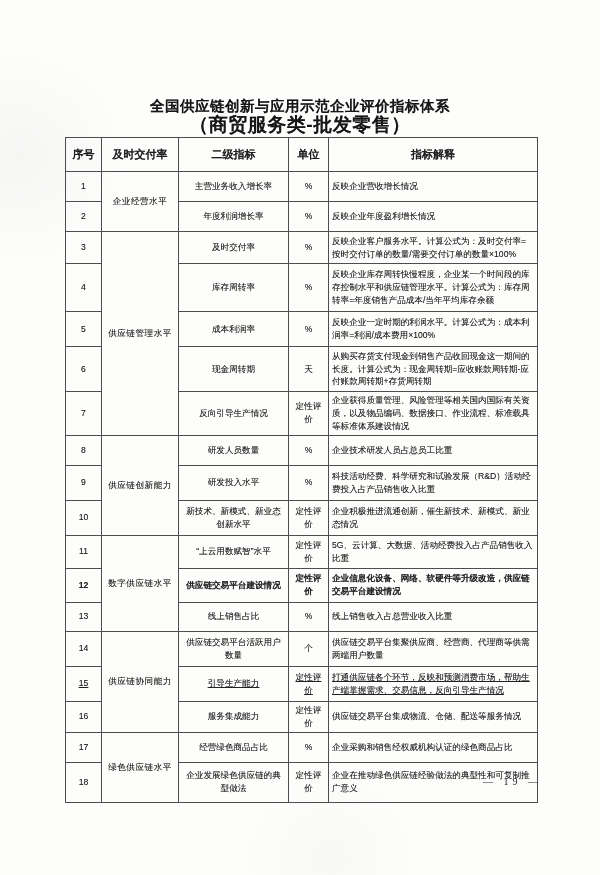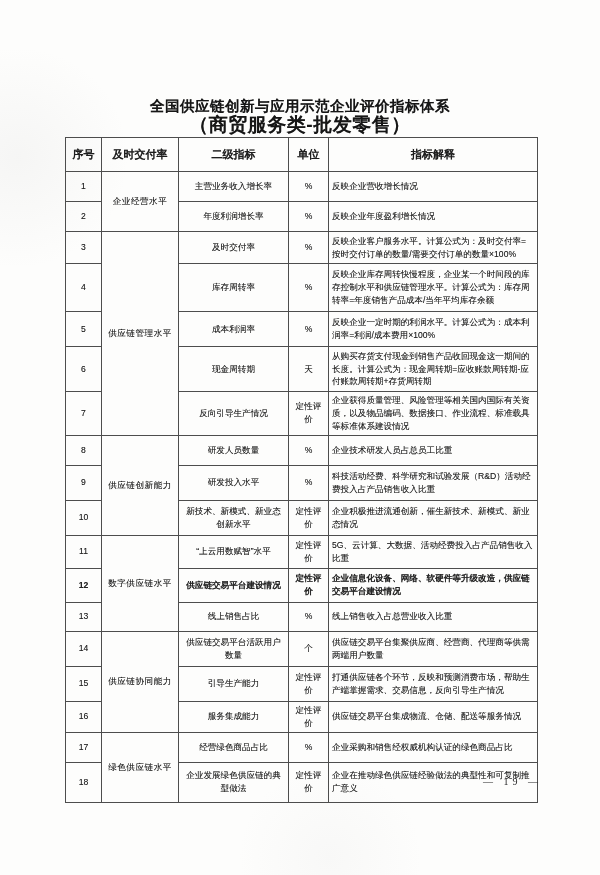--- a/index.html
+++ b/index.html
@@ -182,21 +182,21 @@
           <td class="c-unit">%</td>
           <td class="c-expl">线上销售收入占总营业收入比重</td>
         </tr>
         <tr style="height: 35px;">
           <td class="c-no">14</td>
           <td class="c-ind1" rowspan="3">供应链协同能力</td>
           <td class="c-ind2">供应链交易平台活跃用户数量</td>
           <td class="c-unit">个</td>
           <td class="c-expl">供应链交易平台集聚供应商、经营商、代理商等供需两端用户数量</td>
         </tr>
-        <tr style="height: 35px;">
+        <tr style="height: 35px; text-decoration: underline;">
           <td class="c-no">15</td>
           <td class="c-ind2">引导生产能力</td>
           <td class="c-unit">定性评价</td>
           <td class="c-expl">打通供应链各个环节，反映和预测消费市场，帮助生产端掌握需求、交易信息，反向引导生产情况</td>
         </tr>
         <tr style="height: 31px;">
           <td class="c-no">16</td>
           <td class="c-ind2">服务集成能力</td>
           <td class="c-unit">定性评价</td>
           <td class="c-expl">供应链交易平台集成物流、仓储、配送等服务情况</td>

